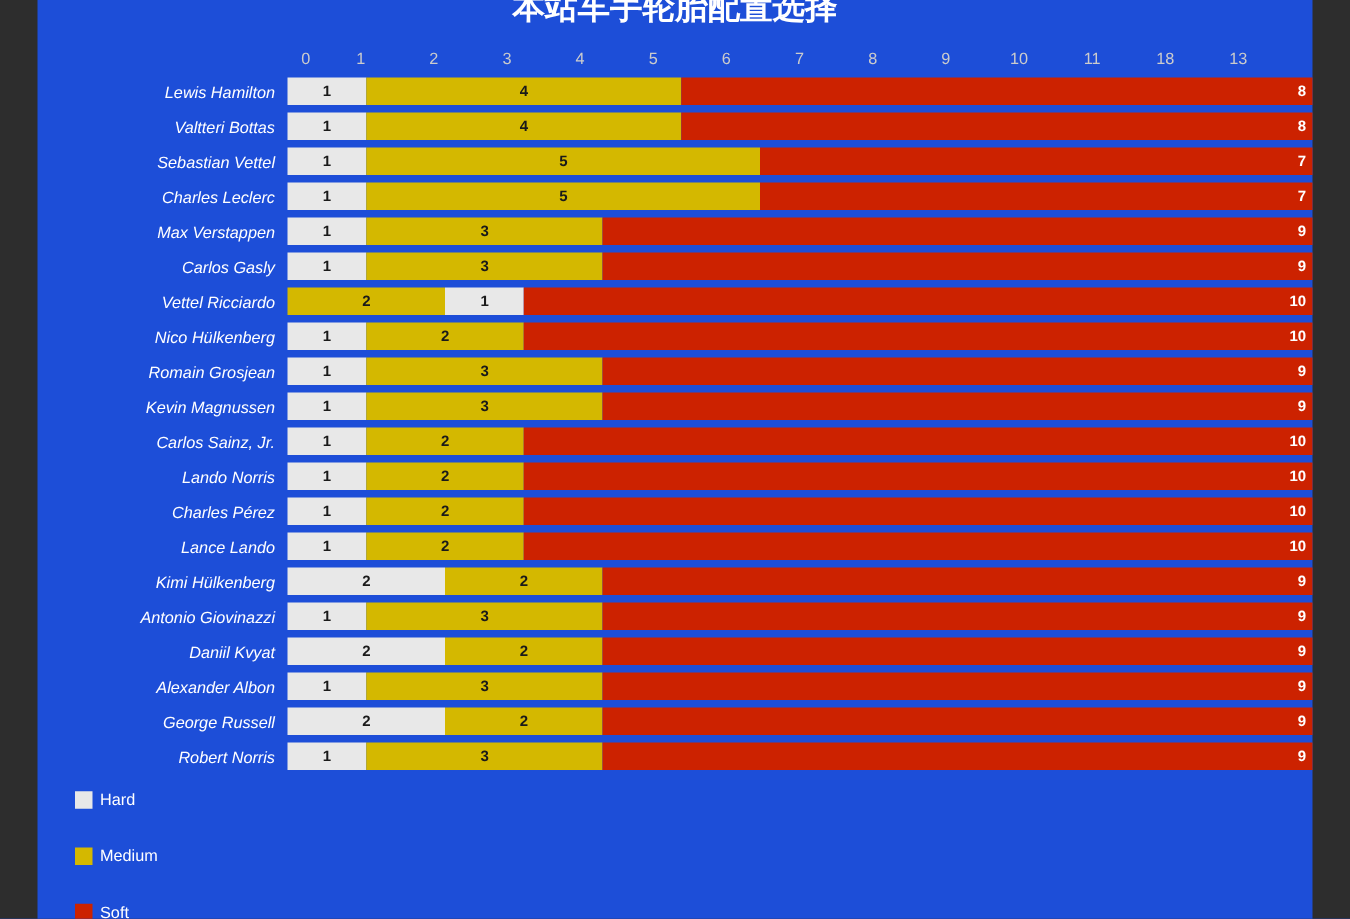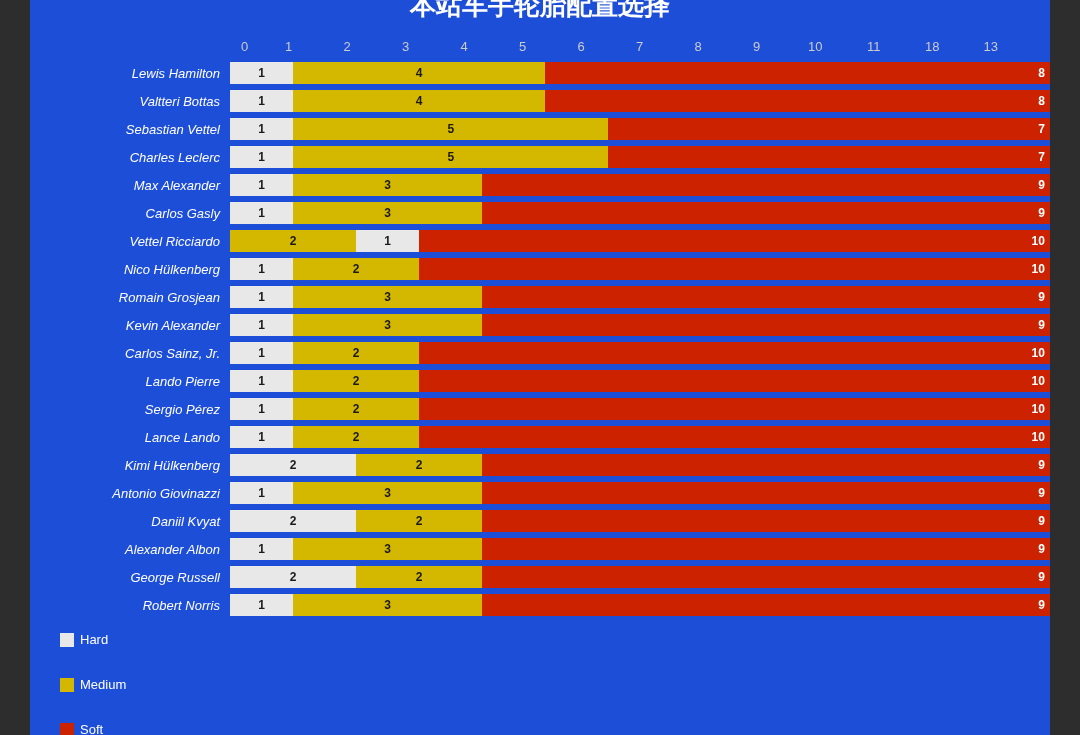--- a/index.html
+++ b/index.html
@@ -180,21 +180,21 @@
               <div class="bar-segment" style="width: 315.385px; background: rgb(212, 184, 0); color: rgb(26, 26, 26);">
                 <span style="font-size: 12px; font-weight: bold; color: rgb(26, 26, 26);">5</span>
               </div>
               <div class="bar-segment" style="width: 441.538px; background: rgb(204, 34, 0); color: rgb(255, 255, 255); position: relative;">
                 <span style="font-size: 12px; font-weight: bold; color: rgb(255, 255, 255); position: absolute; right: 5px;">7</span>
               </div>
             </div>
           </div>
         </div>
         <div class="driver-row">
-          <div class="driver-name">Max Alexander</div>
+          <div class="driver-name">Max Verstappen</div>
           <div class="bars-wrapper" style="width: 820px;">
             <div class="bars-inner">
               <div class="bar-segment" style="width: 63.0769px; background: rgb(232, 232, 232); color: rgb(26, 26, 26);">
                 <span style="font-size: 12px; font-weight: bold; color: rgb(26, 26, 26);">1</span>
               </div>
               <div class="bar-segment" style="width: 189.231px; background: rgb(212, 184, 0); color: rgb(26, 26, 26);">
                 <span style="font-size: 12px; font-weight: bold; color: rgb(26, 26, 26);">3</span>
               </div>
               <div class="bar-segment" style="width: 567.692px; background: rgb(204, 34, 0); color: rgb(255, 255, 255); position: relative;">
                 <span style="font-size: 12px; font-weight: bold; color: rgb(255, 255, 255); position: absolute; right: 5px;">9</span>
@@ -260,21 +260,21 @@
               <div class="bar-segment" style="width: 189.231px; background: rgb(212, 184, 0); color: rgb(26, 26, 26);">
                 <span style="font-size: 12px; font-weight: bold; color: rgb(26, 26, 26);">3</span>
               </div>
               <div class="bar-segment" style="width: 567.692px; background: rgb(204, 34, 0); color: rgb(255, 255, 255); position: relative;">
                 <span style="font-size: 12px; font-weight: bold; color: rgb(255, 255, 255); position: absolute; right: 5px;">9</span>
               </div>
             </div>
           </div>
         </div>
         <div class="driver-row">
-          <div class="driver-name">Kevin Alexander</div>
+          <div class="driver-name">Kevin Magnussen</div>
           <div class="bars-wrapper" style="width: 820px;">
             <div class="bars-inner">
               <div class="bar-segment" style="width: 63.0769px; background: rgb(232, 232, 232); color: rgb(26, 26, 26);">
                 <span style="font-size: 12px; font-weight: bold; color: rgb(26, 26, 26);">1</span>
               </div>
               <div class="bar-segment" style="width: 189.231px; background: rgb(212, 184, 0); color: rgb(26, 26, 26);">
                 <span style="font-size: 12px; font-weight: bold; color: rgb(26, 26, 26);">3</span>
               </div>
               <div class="bar-segment" style="width: 567.692px; background: rgb(204, 34, 0); color: rgb(255, 255, 255); position: relative;">
                 <span style="font-size: 12px; font-weight: bold; color: rgb(255, 255, 255); position: absolute; right: 5px;">9</span>
@@ -292,37 +292,37 @@
               <div class="bar-segment" style="width: 126.154px; background: rgb(212, 184, 0); color: rgb(26, 26, 26);">
                 <span style="font-size: 12px; font-weight: bold; color: rgb(26, 26, 26);">2</span>
               </div>
               <div class="bar-segment" style="width: 630.769px; background: rgb(204, 34, 0); color: rgb(255, 255, 255); position: relative;">
                 <span style="font-size: 12px; font-weight: bold; color: rgb(255, 255, 255); position: absolute; right: 5px;">10</span>
               </div>
             </div>
           </div>
         </div>
         <div class="driver-row">
-          <div class="driver-name">Lando Pierre</div>
-          <div class="bars-wrapper" style="width: 820px;">
-            <div class="bars-inner">
-              <div class="bar-segment" style="width: 63.0769px; background: rgb(232, 232, 232); color: rgb(26, 26, 26);">
-                <span style="font-size: 12px; font-weight: bold; color: rgb(26, 26, 26);">1</span>
-              </div>
-              <div class="bar-segment" style="width: 126.154px; background: rgb(212, 184, 0); color: rgb(26, 26, 26);">
-                <span style="font-size: 12px; font-weight: bold; color: rgb(26, 26, 26);">2</span>
-              </div>
-              <div class="bar-segment" style="width: 630.769px; background: rgb(204, 34, 0); color: rgb(255, 255, 255); position: relative;">
-                <span style="font-size: 12px; font-weight: bold; color: rgb(255, 255, 255); position: absolute; right: 5px;">10</span>
-              </div>
-            </div>
-          </div>
-        </div>
-        <div class="driver-row">
-          <div class="driver-name">Sergio Pérez</div>
+          <div class="driver-name">Lando Norris</div>
+          <div class="bars-wrapper" style="width: 820px;">
+            <div class="bars-inner">
+              <div class="bar-segment" style="width: 63.0769px; background: rgb(232, 232, 232); color: rgb(26, 26, 26);">
+                <span style="font-size: 12px; font-weight: bold; color: rgb(26, 26, 26);">1</span>
+              </div>
+              <div class="bar-segment" style="width: 126.154px; background: rgb(212, 184, 0); color: rgb(26, 26, 26);">
+                <span style="font-size: 12px; font-weight: bold; color: rgb(26, 26, 26);">2</span>
+              </div>
+              <div class="bar-segment" style="width: 630.769px; background: rgb(204, 34, 0); color: rgb(255, 255, 255); position: relative;">
+                <span style="font-size: 12px; font-weight: bold; color: rgb(255, 255, 255); position: absolute; right: 5px;">10</span>
+              </div>
+            </div>
+          </div>
+        </div>
+        <div class="driver-row">
+          <div class="driver-name">Charles Pérez</div>
           <div class="bars-wrapper" style="width: 820px;">
             <div class="bars-inner">
               <div class="bar-segment" style="width: 63.0769px; background: rgb(232, 232, 232); color: rgb(26, 26, 26);">
                 <span style="font-size: 12px; font-weight: bold; color: rgb(26, 26, 26);">1</span>
               </div>
               <div class="bar-segment" style="width: 126.154px; background: rgb(212, 184, 0); color: rgb(26, 26, 26);">
                 <span style="font-size: 12px; font-weight: bold; color: rgb(26, 26, 26);">2</span>
               </div>
               <div class="bar-segment" style="width: 630.769px; background: rgb(204, 34, 0); color: rgb(255, 255, 255); position: relative;">
                 <span style="font-size: 12px; font-weight: bold; color: rgb(255, 255, 255); position: absolute; right: 5px;">10</span>

